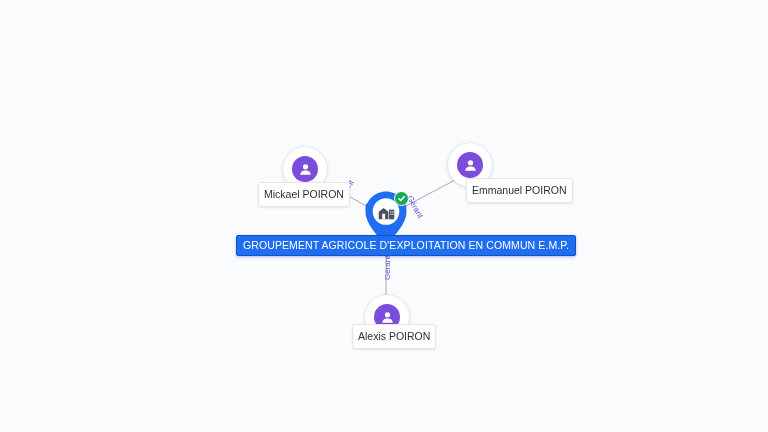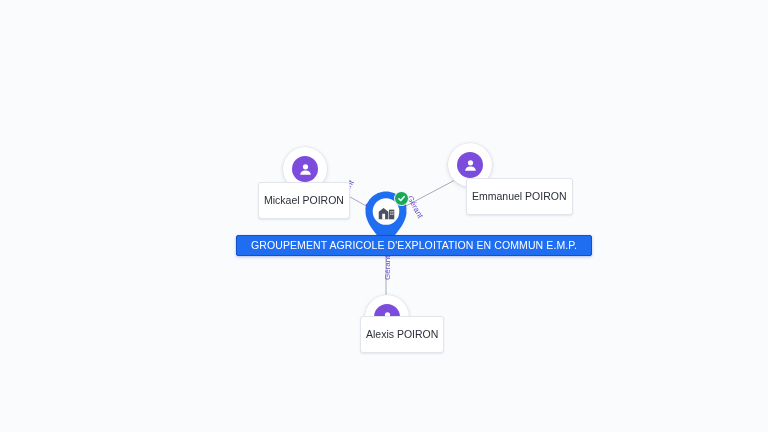--- a/index.html
+++ b/index.html
@@ -54,21 +54,21 @@
 
   
   .name-chip {
     position: absolute;
     background: #ffffff;
     border: 1px solid #e3e5ec;
     border-radius: 3px;
     color: #2b2f38;
     font-size: 10.5px;
     line-height: 13px;
-    padding: 11px 5px;
+    padding: 5px 5px;
     white-space: nowrap;
     box-shadow: 0 1px 2px rgba(40,50,80,0.10);
   }
 
   
   .company-pin {
     position: absolute;
     width: 46px;
     height: 56px;
   }
@@ -105,21 +105,21 @@
   
   .company-label {
     position: absolute;
     background: #1f6ef2;
     border: 1px solid #1550c4;
     border-radius: 2px;
     color: #ffffff;
     font-size: 10.5px;
     line-height: 13px;
     letter-spacing: 0.1px;
-    padding: 3px 14px;
+    padding: 3px 6px;
     white-space: nowrap;
     box-shadow: 0 1px 3px rgba(25,70,190,0.35);
   }
 
   
   .edge-label {
     position: absolute;
     color: #6a4ccd;
     font-size: 8px;
     line-height: 9px;
@@ -171,21 +171,21 @@
   <div class="name-chip" style="left:418px; top:178px;margin-left:48px;">Emmanuel POIRON</div>
 
   <div class="person-node" style="left:365px; top:295px;">
     <div class="person-avatar">
       <svg width="17" height="17" viewBox="0 0 24 24" fill="#ffffff">
         <circle cx="12" cy="8.2" r="3.7"></circle>
         <path d="M4.6 19.4c0-4 3.4-6.1 7.4-6.1s7.4 2.1 7.4 6.1z"></path>
       </svg>
     </div>
   </div>
-  <div class="name-chip" style="left:352px; top:316px;margin-left:8px;">Alexis POIRON</div>
+  <div class="name-chip" style="left:352px; top:324px;">Alexis POIRON</div>
 
   <div class="company-pin" style="left:363px; top:190px;">
     <svg class="pin-svg" width="46" height="56" viewBox="0 0 46 56">
       <path d="M23 1.5 C11.6 1.5 2.5 10.5 2.5 21.8 C2.5 33.5 14.5 45.8 21.1 53.3
                C22.1 54.4 23.9 54.4 24.9 53.3 C31.5 45.8 43.5 33.5 43.5 21.8
                C43.5 10.5 34.4 1.5 23 1.5 Z" fill="#1f6ef2"></path>
       <circle cx="23" cy="21.5" r="13.3" fill="#ffffff"></circle>
     </svg>
     <div class="pin-glyph">
       <svg width="19" height="19" viewBox="0 0 24 24" fill="#4a5160">

